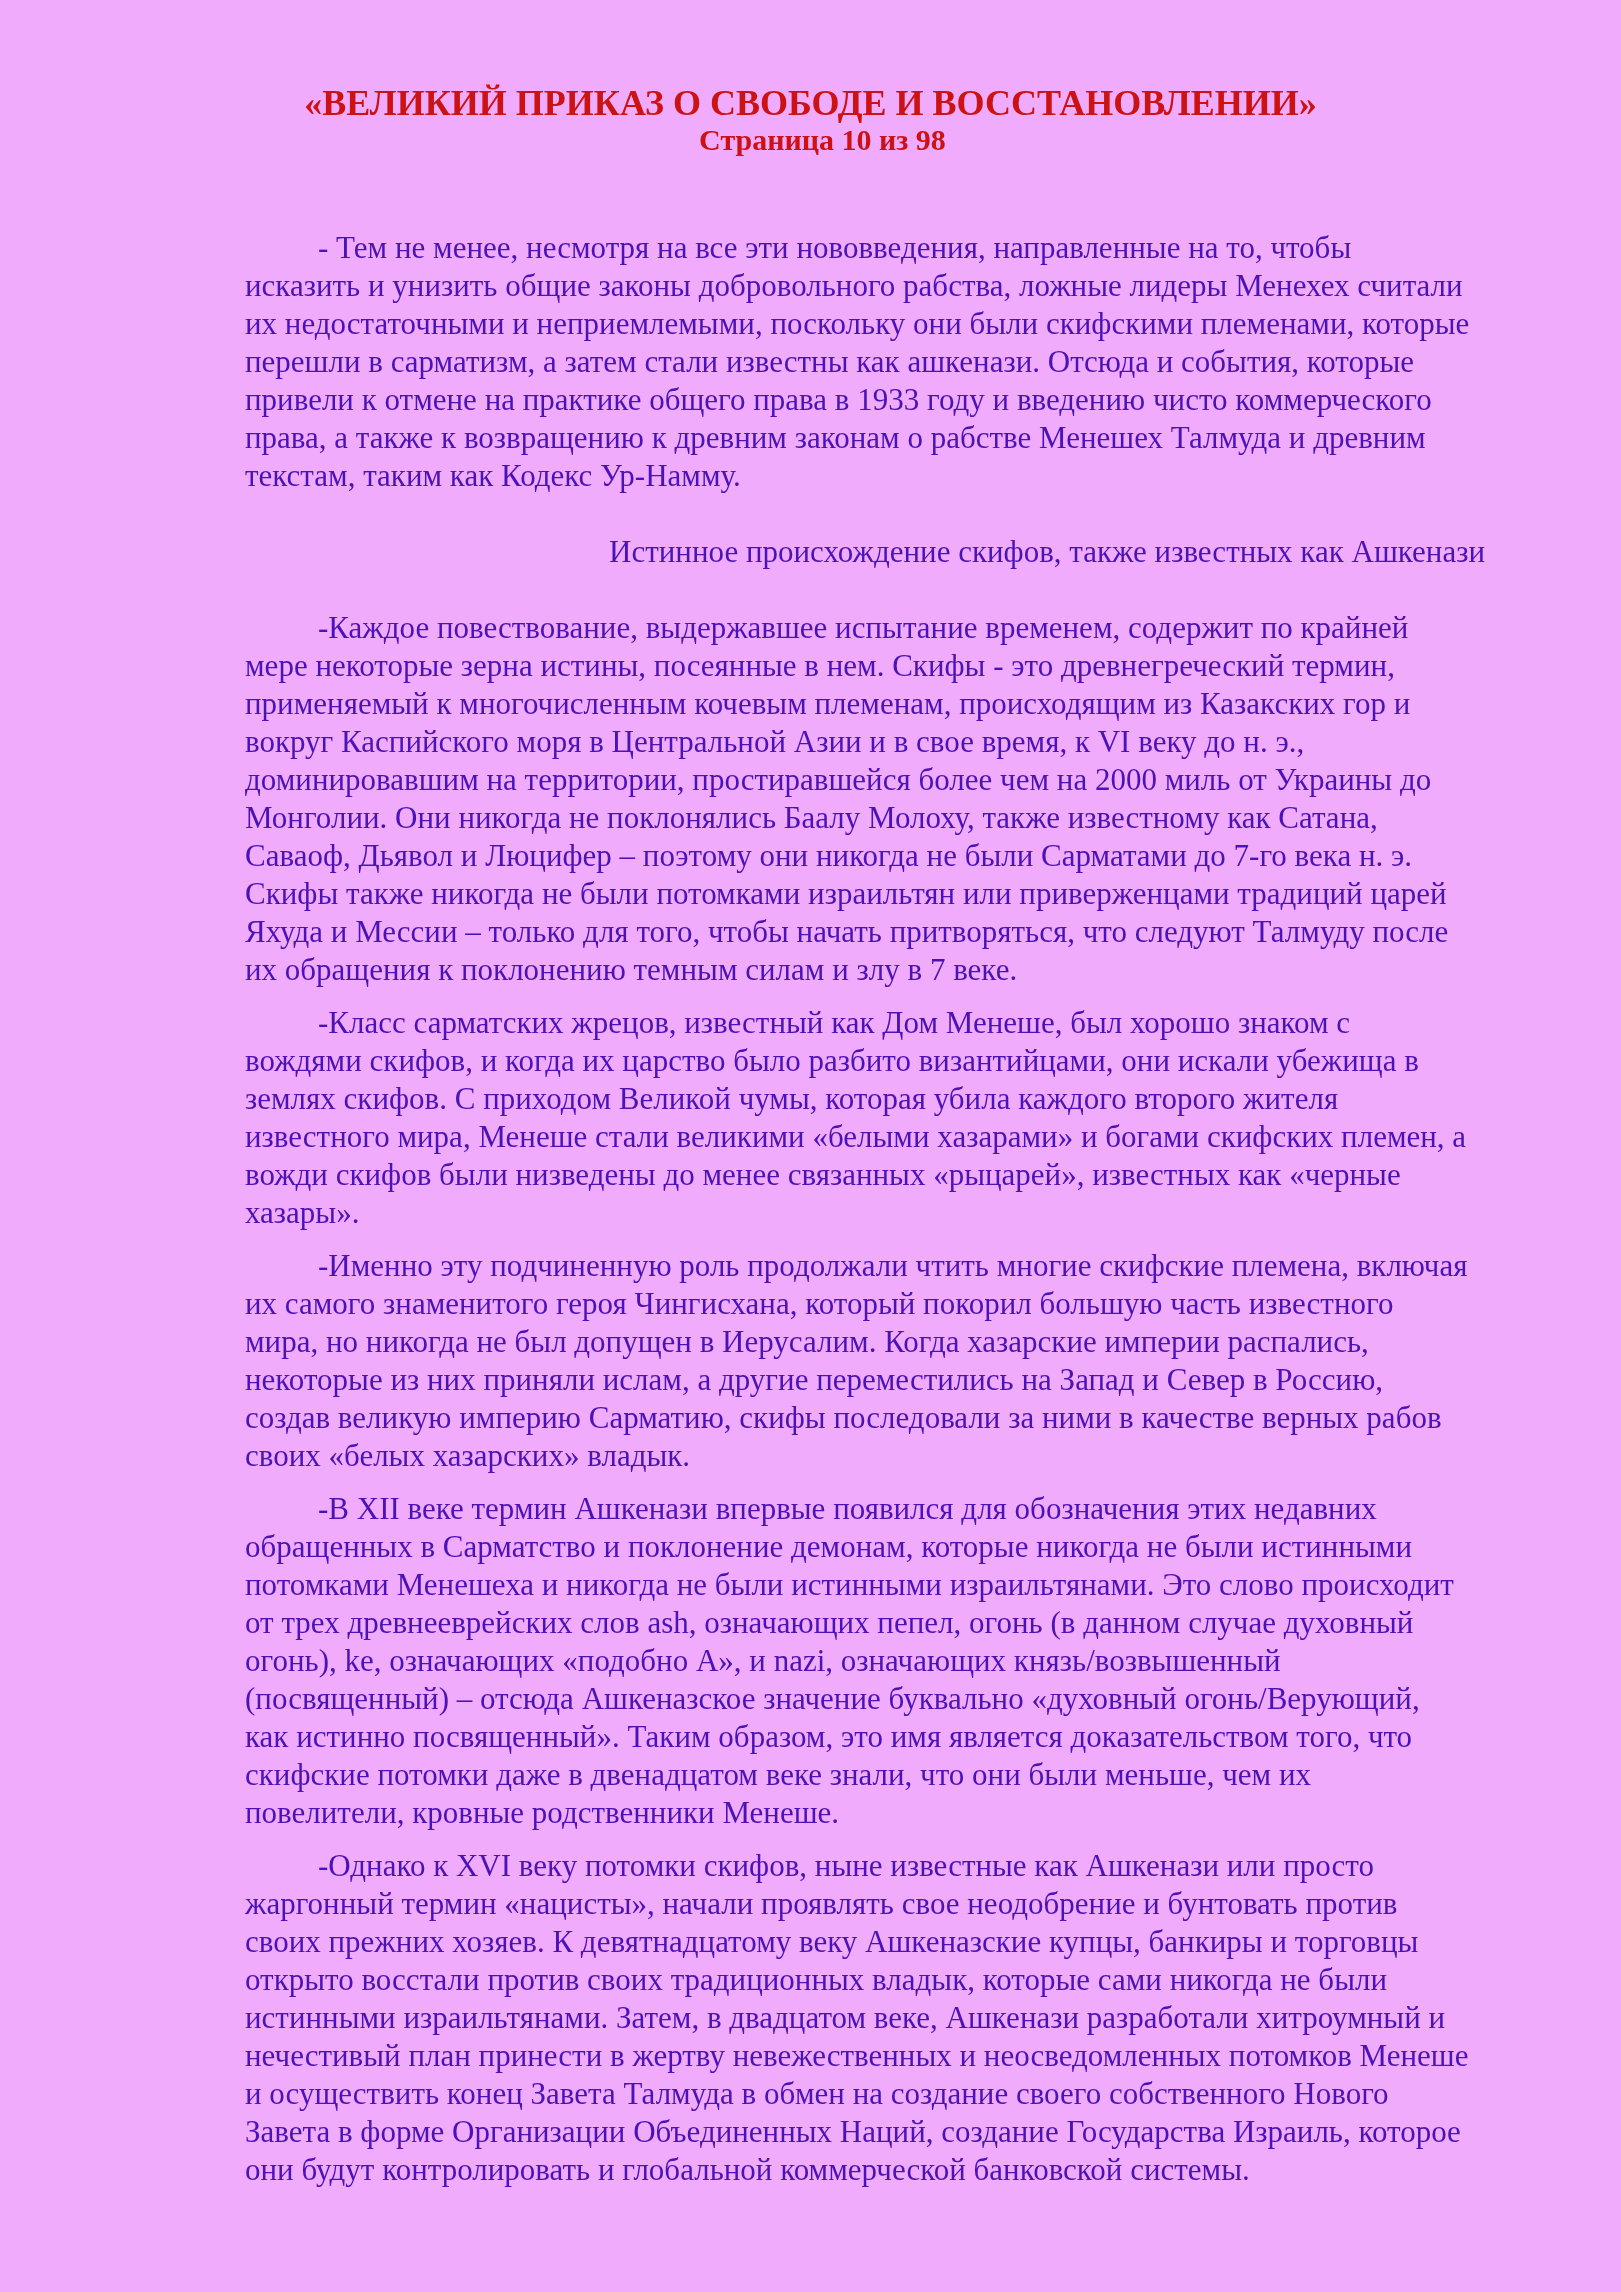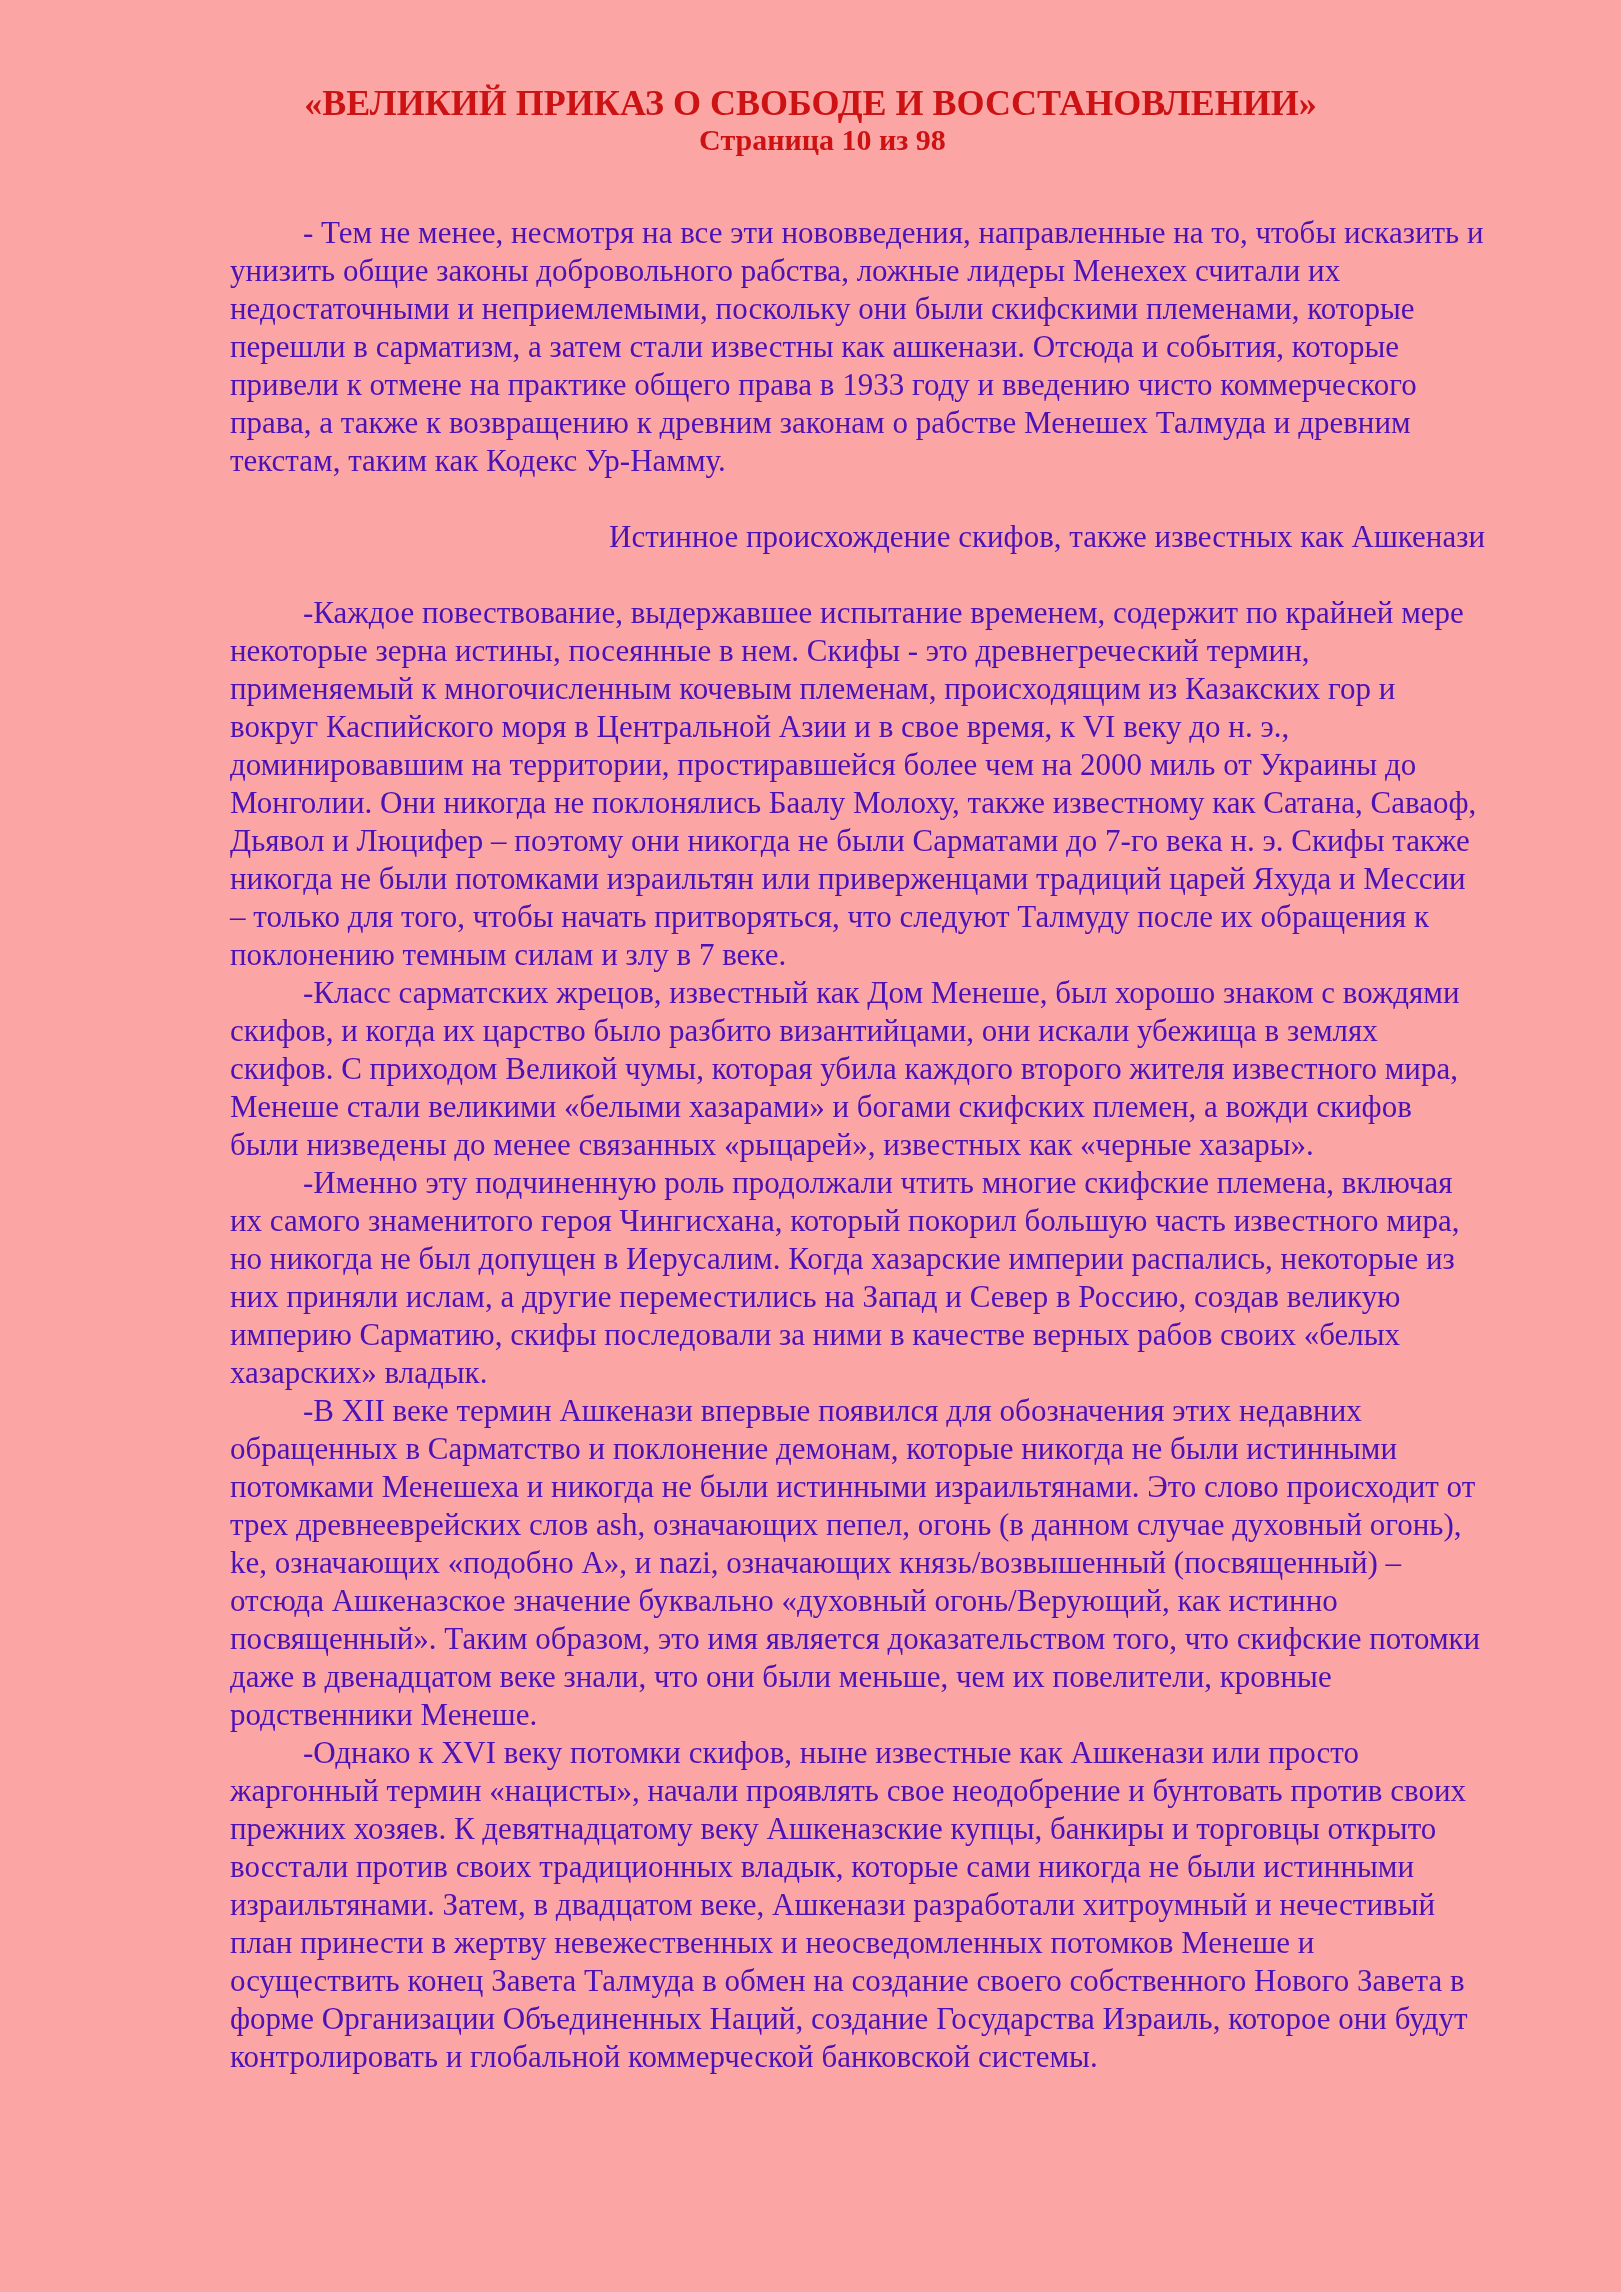--- a/index.html
+++ b/index.html
@@ -4,21 +4,21 @@
 <style>
   html, body {
     margin: 0;
     padding: 0;
     background: #ffffff;
   }
   .page {
     position: relative;
     width: 1621px;
     height: 2293px;
-    background: #fca5a5;
+    background: #f0abfc;
     overflow: hidden;
     font-family: "Liberation Serif", "DejaVu Serif", serif;
   }
   .doc-header {
     padding-top: 84px;
     text-align: center;
     color: #cc1212;
     font-weight: bold;
   }
   .doc-title {
@@ -34,21 +34,21 @@
     position: absolute;
     left: 230px;
     top: 214px;
     width: 1255px;
     color: #4b12b5;
     font-size: 31px;
     line-height: 38px;
     text-align: left;
   }
   .doc-body p {
-    margin: 0;
+    margin: 15px;
     text-indent: 73px;
   }
   .section-heading {
     margin: 38px 0 38px 0 !important;
     text-align: right;
   }
 </style>
 </head>
 <body>
 

